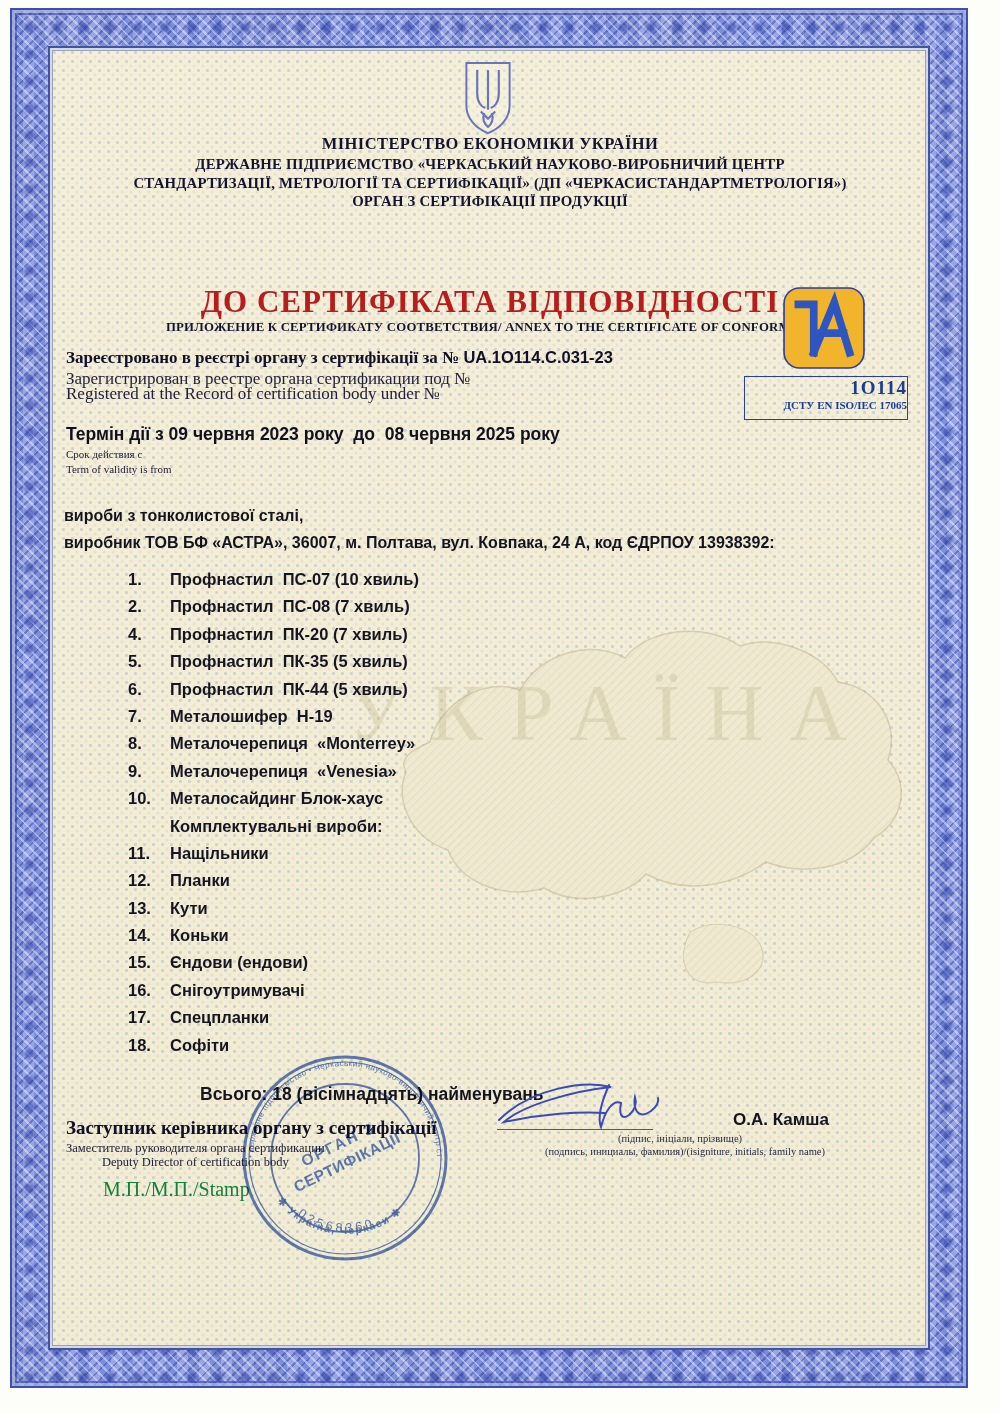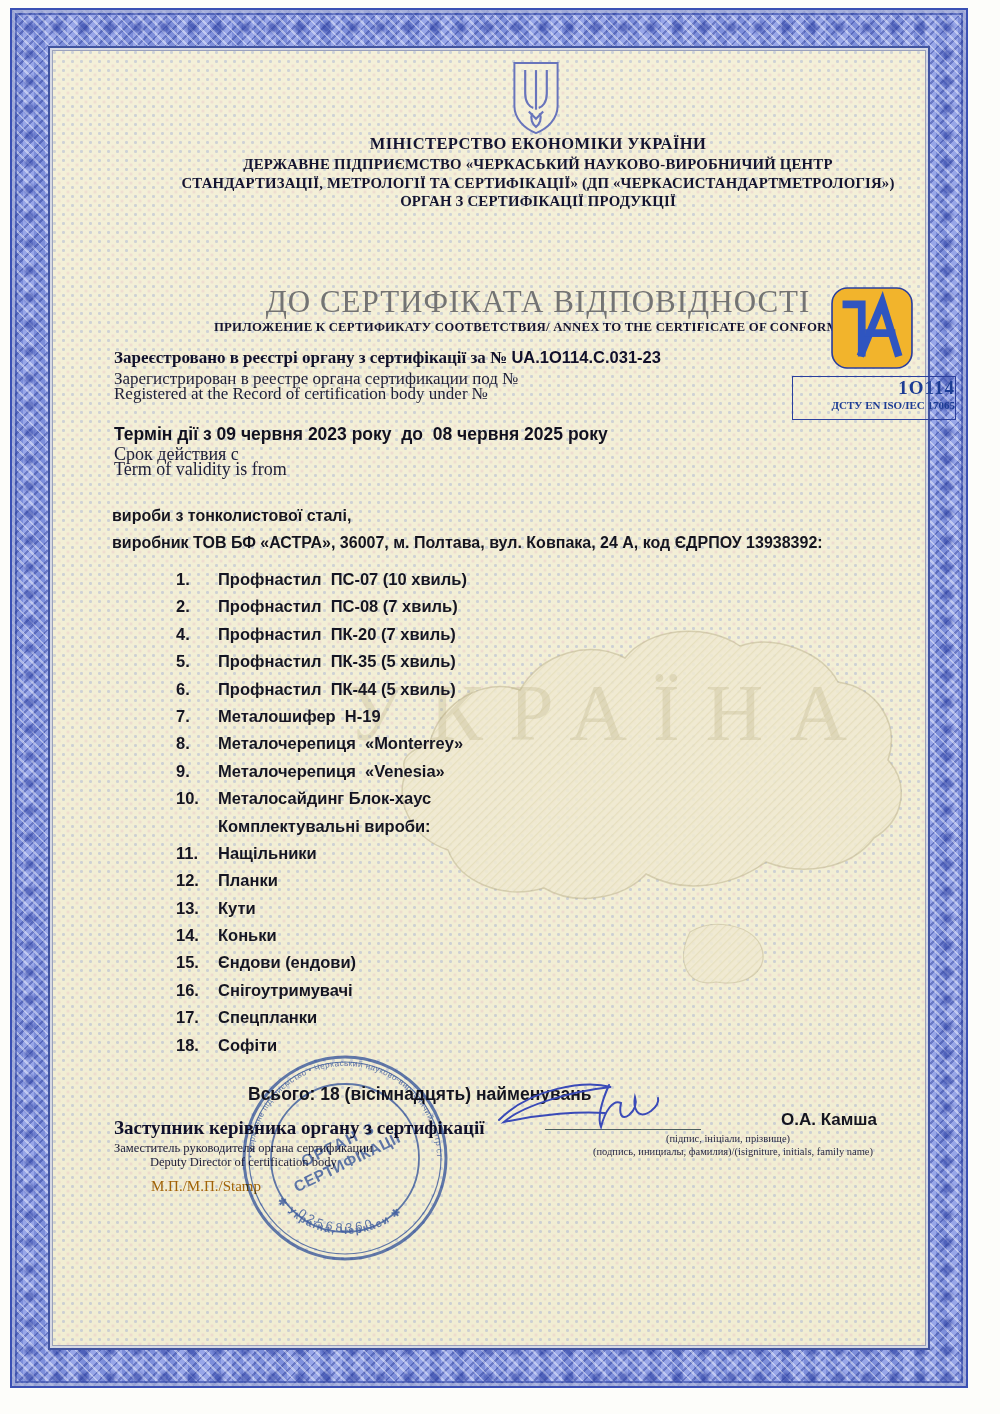--- a/index.html
+++ b/index.html
@@ -26,49 +26,49 @@
     border:2px solid #41549f;
     box-shadow: inset 0 0 0 2px rgba(255,255,255,.6), inset 0 0 0 3px rgba(65,84,159,.5);}
 
   
   .wm-map{left:360px;top:552px;z-index:1;opacity:.9;}
   .ghost-text{left:290px;top:668px;width:640px;z-index:1;text-align:center;
     font-weight:normal;font-size:80px;letter-spacing:26px;color:rgba(184,174,134,.30);
     font-family:"Liberation Serif",serif;}
 
   
-  .content{position:absolute;inset:0;z-index:2;margin-left:48px;}
+  .content{position:absolute;inset:0;z-index:2;}
   .centered{left:60px;width:860px;text-align:center;}
   .hdr1{top:134px;font-weight:bold;font-size:16.5px;letter-spacing:.4px;color:#141430;}
   .hdr-rest{top:155px;font-weight:bold;font-size:14.8px;line-height:18.5px;letter-spacing:.2px;color:#141430;}
   .title1{top:250px;font-weight:bold;font-size:31px;letter-spacing:3px;color:#101022;}
-  .title2{top:284px;font-weight:normal;font-size:31px;letter-spacing:1px;color:#737373;}
+  .title2{top:284px;font-weight:bold;font-size:31px;letter-spacing:1px;color:#b91c1c;}
   .subtitle{top:320px;font-weight:bold;font-size:12.8px;letter-spacing:.2px;color:#141430;}
 
   .regline{left:66px;top:348px;font-weight:bold;font-size:17px;color:#10102a;}
   .regline .num{font-family:"Liberation Sans",sans-serif;font-size:16.5px;}
   .reg-sub{left:66px;top:372px;font-size:17px;line-height:14.5px;color:#20203a;}
 
   .validity{left:66px;top:424px;font-family:"Liberation Sans",sans-serif;
     font-weight:bold;font-size:17.5px;color:#10101f;white-space:pre-wrap;}
-  .validity-sub{left:66px;top:447px;font-size:18px;line-height:14.5px;color:#20203a;}
+  .validity-sub{left:66px;top:447px;font-size:11px;line-height:14.5px;color:#20203a;}
 
   .products{left:64px;top:503px;font-family:"Liberation Sans",sans-serif;
     font-weight:bold;font-size:16px;line-height:26.5px;color:#14141f;}
 
   .list{left:128px;top:566px;font-family:"Liberation Sans",sans-serif;
     font-weight:bold;font-size:16.5px;color:#151522;}
   .list .row{height:27.4px;line-height:27.4px;white-space:pre;}
   .list .n{display:inline-block;width:42px;}
   .total{left:200px;top:1084px;font-family:"Liberation Sans",sans-serif;
     font-weight:bold;font-size:17.5px;color:#14141f;}
 
   .deputy{left:66px;top:1117px;font-weight:bold;font-size:19px;color:#10102a;}
   .deputy-sub{left:66px;top:1141px;font-size:12.5px;line-height:14px;color:#20203a;text-align:center;}
-  .mp{left:103px;top:1178px;font-size:15px;color:#a16207;}
+  .mp{left:103px;top:1178px;font-size:20px;color:#15803d;}
 
   .sig-wrap{left:493px;top:1078px;width:175px;height:58px;z-index:3;}
   .sig-line{left:497px;top:1129px;width:156px;border-bottom:1.5px solid #4a5f5f;z-index:2;}
   .signer{left:733px;top:1110px;font-family:"Liberation Sans",sans-serif;
     font-weight:bold;font-size:17px;color:#14141f;}
   .cap1{left:530px;top:1133px;width:300px;text-align:center;font-size:10.5px;color:#2a2a44;}
   .cap2{left:495px;top:1146px;width:380px;text-align:center;font-size:10.5px;color:#2a2a44;}
 
   
   .mark{left:783px;top:287px;z-index:2;}

